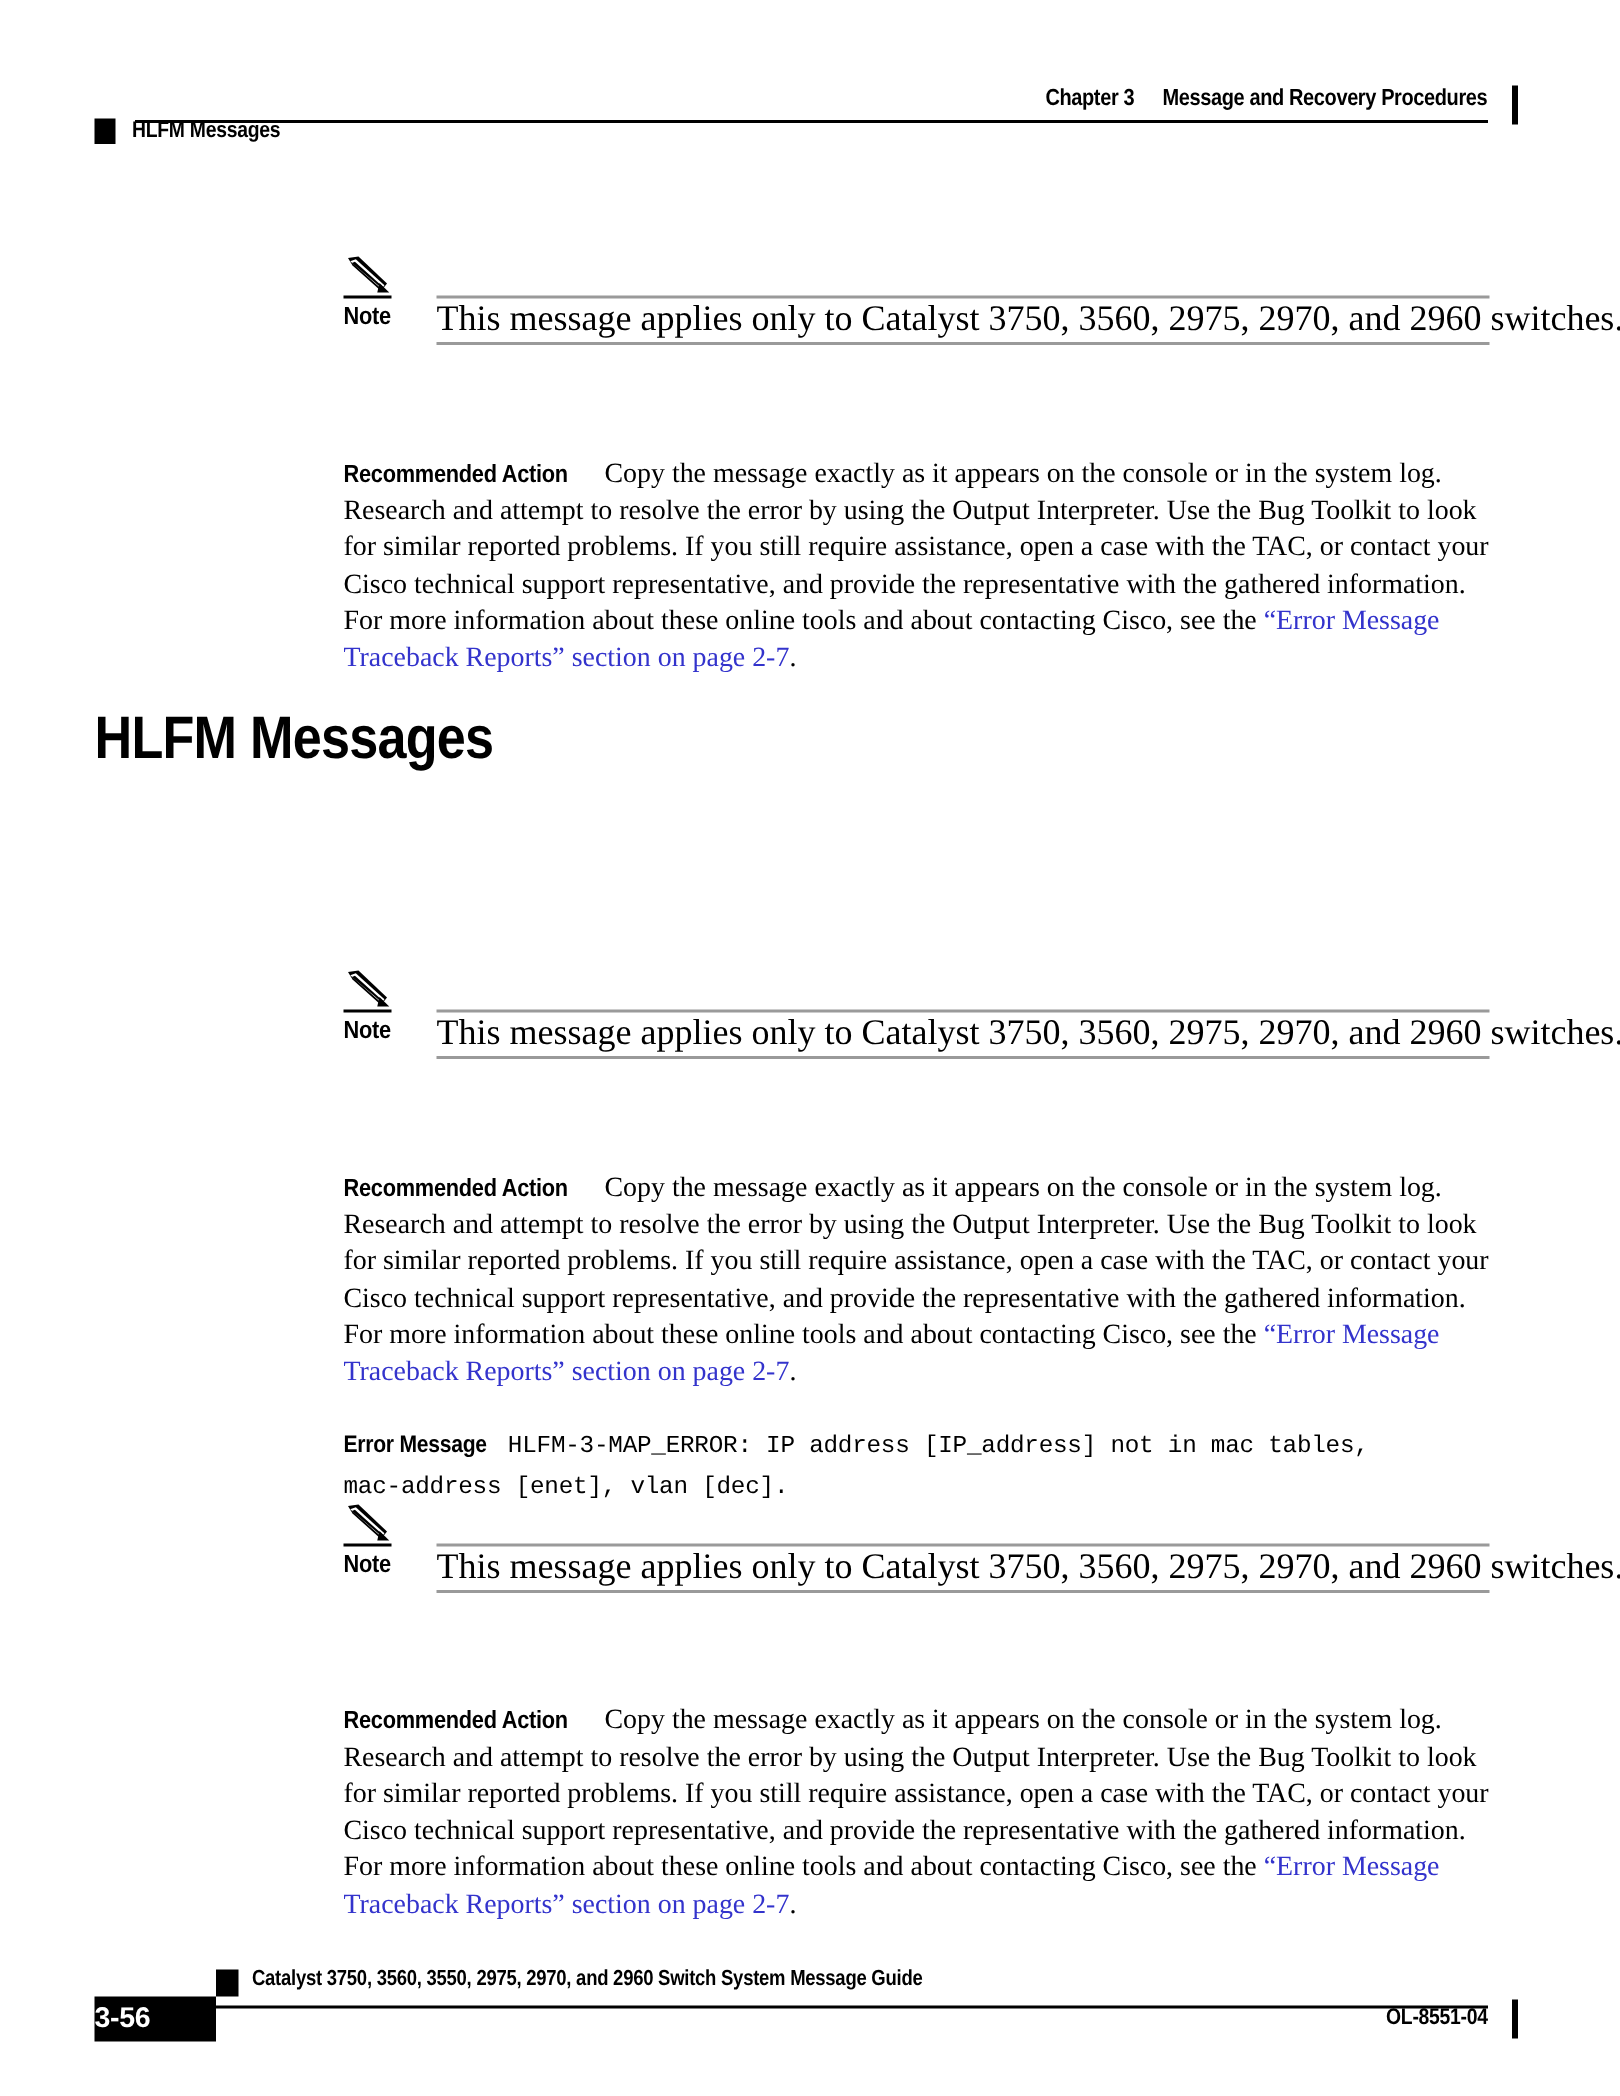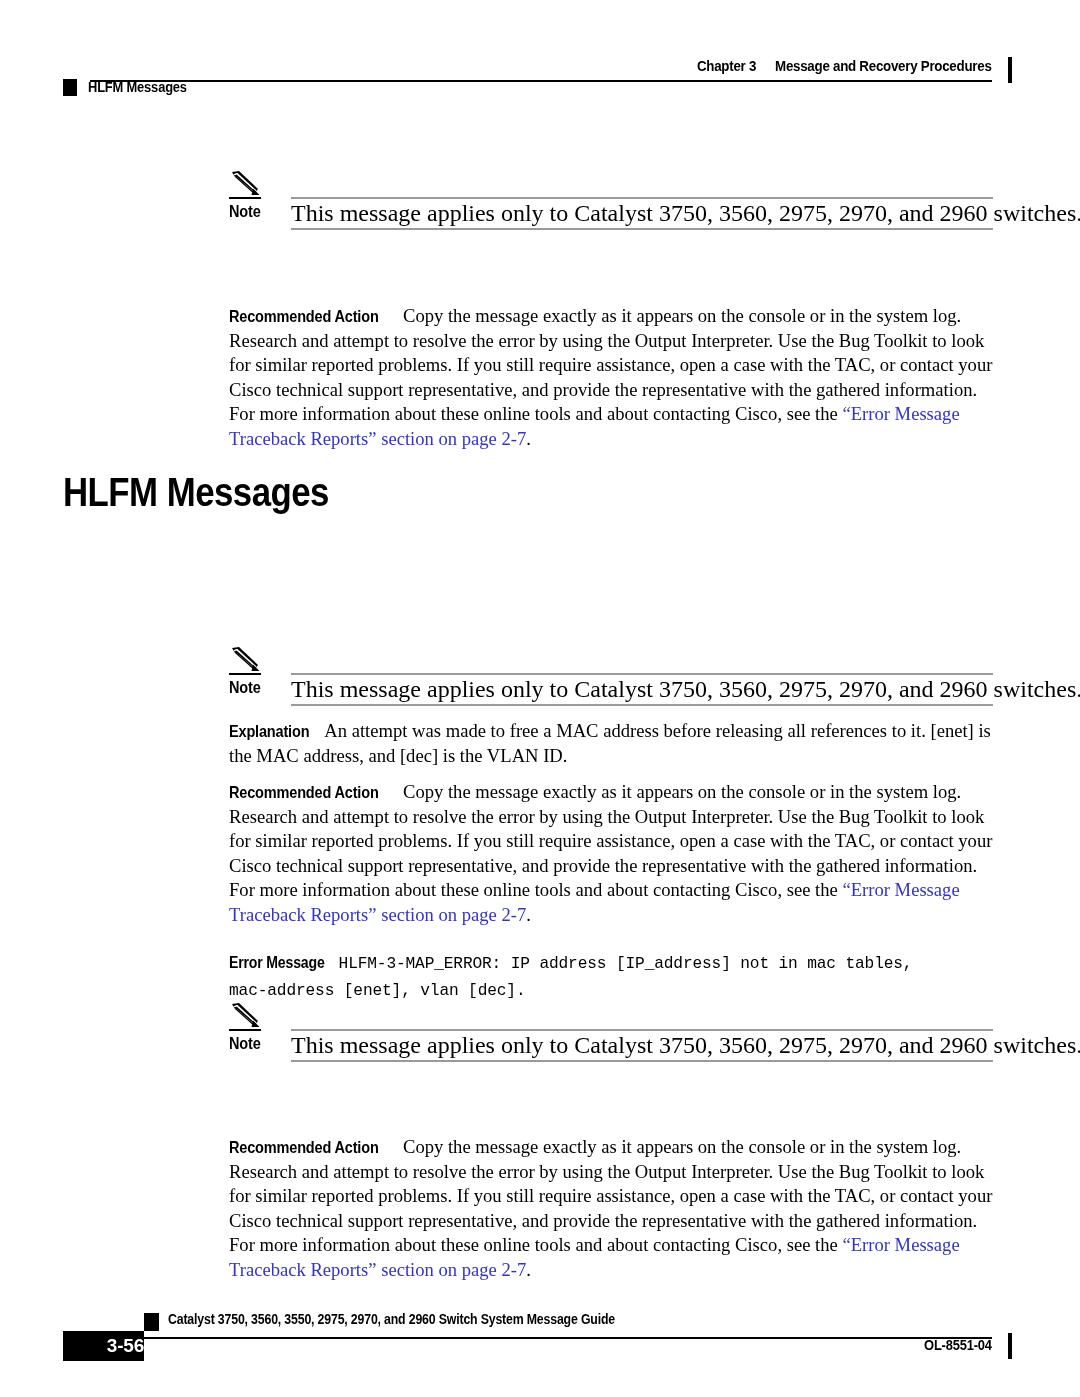--- a/index.html
+++ b/index.html
@@ -238,21 +238,21 @@
     height: 30px;
     background: #000000;
   }
   .footer-pagenum {
     position: absolute;
     left: 63px;
     top: 1331px;
     width: 81px;
     height: 30px;
     line-height: 30px;
-    text-align: right;
+    text-align: left;
     color: #ffffff;
     font-family: "Liberation Sans Narrow", "Liberation Sans", sans-serif;
     font-weight: bold;
     font-size: 19px;
     letter-spacing: -0.2px;
   }
   .footer-docid {
     position: absolute;
     right: 88px;
     top: 1336px;
@@ -321,23 +321,20 @@
         <polygon points="23.0,18.6 29.5,25.0 21.5,25.0" fill="#000000"></polygon>
       </g>
     </svg>
     <div class="note-icon-underline"></div>
     <div class="note-label">Note</div>
     <div class="note-rule-top"></div>
     <div class="note-text">This message applies only to Catalyst 3750, 3560, 2975, 2970, and 2960 switches.</div>
     <div class="note-rule-bot"></div>
   </div>
 
-  <div class="block para" style="top:719px;">
-    <span class="lbl">Explanation</span><span>An attempt was made to free a MAC address before releasing all references to it. [enet] is the MAC address, and [dec] is the VLAN ID.</span>
-  </div>
 
   <div class="block para" style="top:780px;">
     <span class="lbl">Recommended Action</span><span>Copy the message exactly as it appears on the console or in the system log. Research and attempt to resolve the error by using the Output Interpreter. Use the Bug Toolkit to look for similar reported problems. If you still require assistance, open a case with the TAC, or contact your Cisco technical support representative, and provide the representative with the gathered information. For more information about these online tools and about contacting Cisco, see the </span><span class="xref">“Error Message Traceback Reports” section on page 2-7</span><span>.</span>
   </div>
 
   <div class="block errmsg" style="top:950px;">
     <span class="lbl">Error Message</span><span class="code">HLFM-3-MAP_ERROR: IP address [IP_address] not in mac tables,
 mac-address [enet], vlan [dec].</span>
   </div>
 

